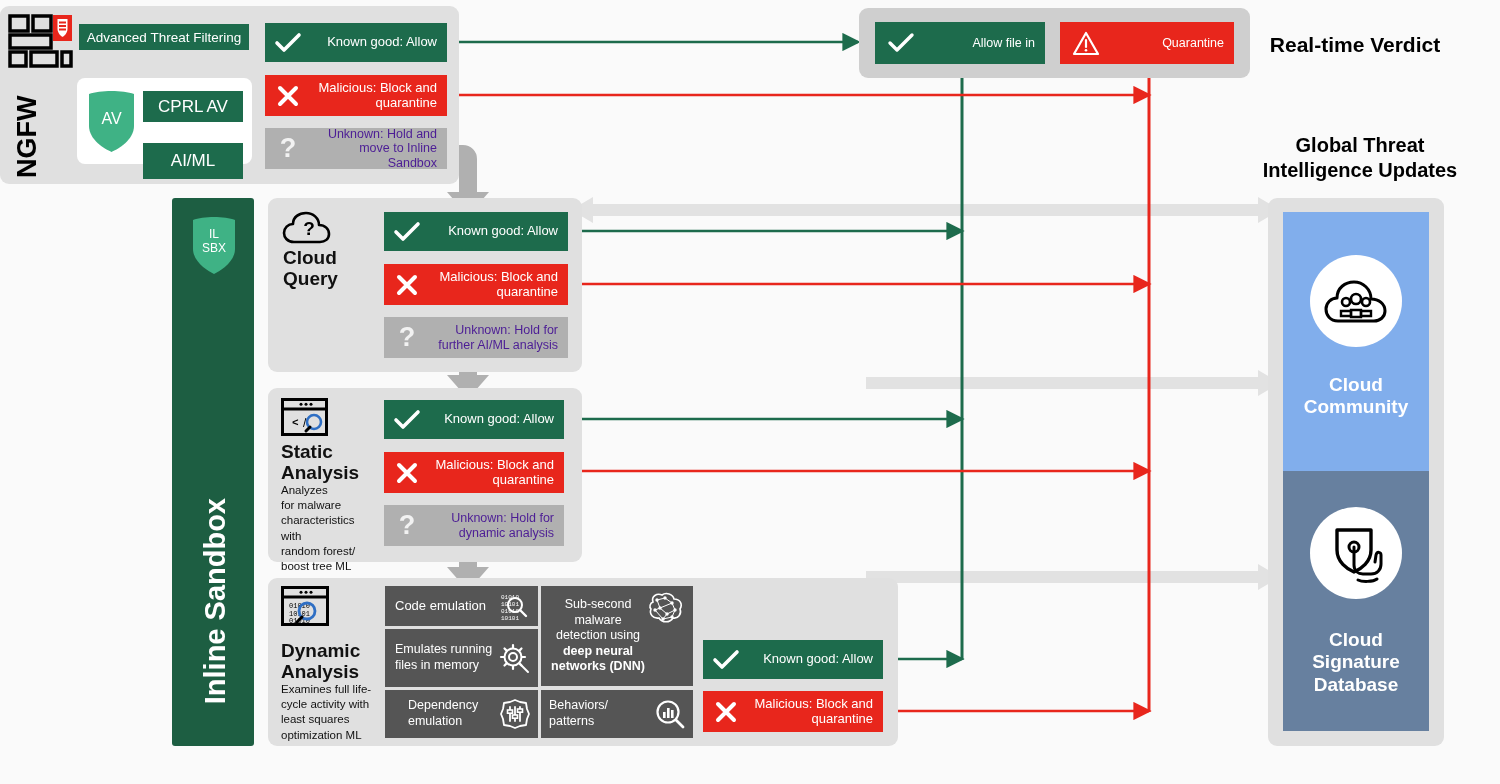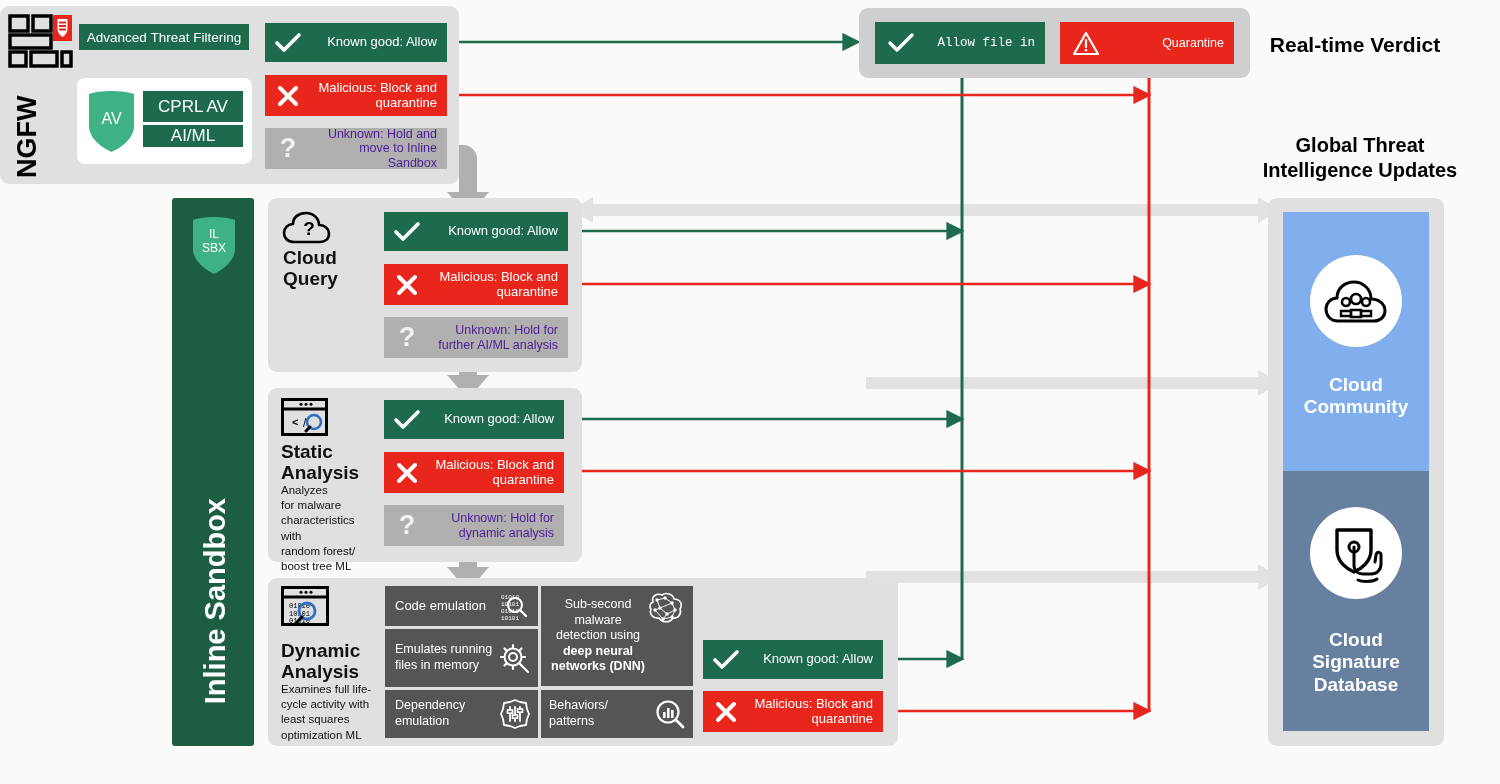--- a/index.html
+++ b/index.html
@@ -150,21 +150,21 @@
 <div class="white-card" style="left:77px; top:78px; width:175px; height:86px;"></div>
 
 <div class="abs" style="left:88px; top:90px; width:47px; height:63px;">
   <svg width="47" height="63" viewBox="0 0 47 63">
     <path d="M1,4 C12,0 35,0 46,4 L46,36 C46,50 30,59 23.5,62 C17,59 1,50 1,36 z" fill="#3fb285"></path>
   </svg>
   <div class="abs" style="left:0; top:20px; width:47px; text-align:center; color:#fff; font-size:16px;">AV</div>
 </div>
 
 <div class="gbtn" style="left:143px; top:91px; width:100px; height:31px;">CPRL AV</div>
-<div class="gbtn" style="left:143px; top:125px; width:100px; height:22px;">AI/ML</div>
+<div class="gbtn" style="left:143px; top:143px; width:100px; height:36px;">AI/ML</div>
 
 <div class="chip green" style="left:265px; top:23px; width:182px; height:39px;">
   <span class="ic" style="width:46px;">
     <svg width="26" height="20" viewBox="0 0 26 20">
         <path d="M2,10 L9,17 L24,2" fill="none" stroke="#fff" stroke-width="3.6" stroke-linecap="round" stroke-linejoin="round"></path>
       </svg>
   </span>
   <span class="tx">Known good: Allow</span>
 </div>
 
@@ -179,21 +179,21 @@
 
 <div class="chip gray" style="left:265px; top:128px; width:182px; height:41px;">
   <span class="ic" style="width:46px;">
     <span style="font-size:27px; font-weight:bold; color:#f2f2f2; line-height:1;">?</span>
   </span>
   <span class="tx" style="font-size:12.5px;">Unknown: Hold and move to Inline Sandbox</span>
 </div>
 
 <div class="panel abs" style="left:859px; top:8px; width:391px; height:70px; background:#cfcfcf;"></div>
 
-<div class="chip green" style="left:875px; top:22px; width:170px; height:42px;font-family:Liberation Mono, monospace;">
+<div class="chip green" style="left:875px; top:22px; width:170px; height:42px;">
   <span class="ic" style="width:52px;">
     <svg width="26" height="20" viewBox="0 0 26 20">
         <path d="M2,10 L9,17 L24,2" fill="none" stroke="#fff" stroke-width="3.4" stroke-linecap="round" stroke-linejoin="round"></path>
       </svg>
   </span>
   <span class="tx" style="font-size:12.5px;">Allow file in</span>
 </div>
 
 <div class="chip red" style="left:1060px; top:22px; width:174px; height:42px;">
   <span class="ic" style="width:52px;">
@@ -364,21 +364,21 @@
         <line x1="6.5" y1="6.5" x2="8.6" y2="8.6"></line>
           <line x1="21.4" y1="21.4" x2="23.5" y2="23.5"></line>
         <line x1="23.5" y1="6.5" x2="21.4" y2="8.6"></line>
           <line x1="8.6" y1="21.4" x2="6.5" y2="23.5"></line>
       </g>
       <line x1="22" y1="22" x2="30" y2="30" stroke="#fff" stroke-width="2" stroke-linecap="round"></line>
     </svg>
   </span>
 </div>
 
-<div class="dtile" style="left:385px; top:690px; width:153px; height:48px;">
+<div class="dtile" style="left:385px; top:690px; width:153px; height:48px;padding-left:13px;">
   <span class="dt" style="font-size:12.5px;">Dependency emulation</span>
   <span class="di">
     <svg width="30" height="30" viewBox="0 0 30 30">
       <path d="M15,1 L20,3 L26,4 L27,10 L29,15 L27,20 L26,26 L20,27 L15,29 L10,27 L4,26 L3,20 L1,15 L3,10 L4,4 L10,3 z" fill="none" stroke="#fff" stroke-width="1.8" stroke-linejoin="round"></path>
       <g stroke="#fff" stroke-width="1.8" stroke-linecap="round">
         <line x1="10" y1="8" x2="10" y2="22"></line>
           <line x1="15" y1="8" x2="15" y2="22"></line>
           <line x1="20" y1="8" x2="20" y2="22"></line>
       </g>
       <g fill="#555555" stroke="#fff" stroke-width="1.6">

